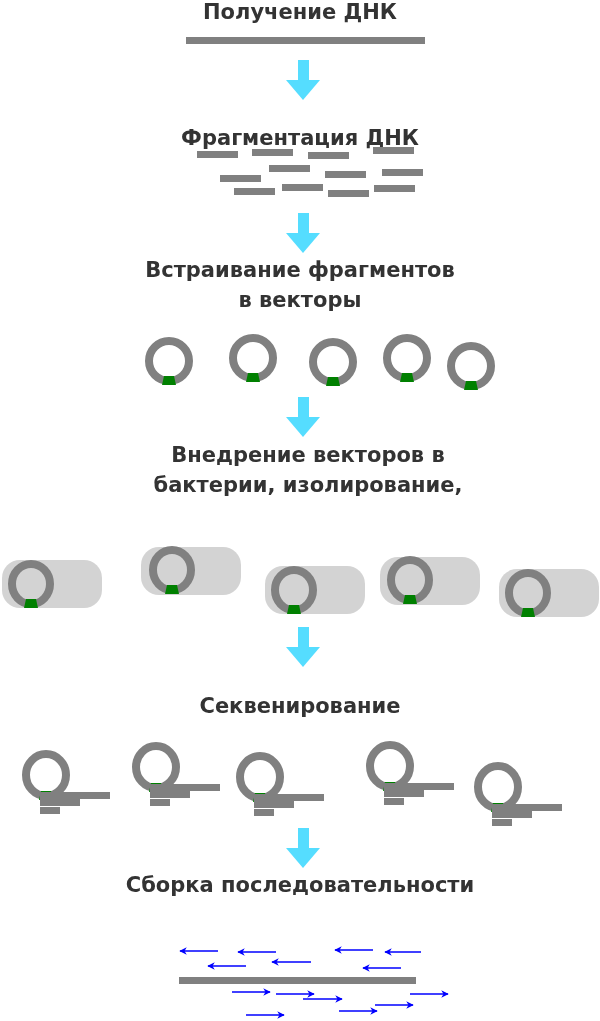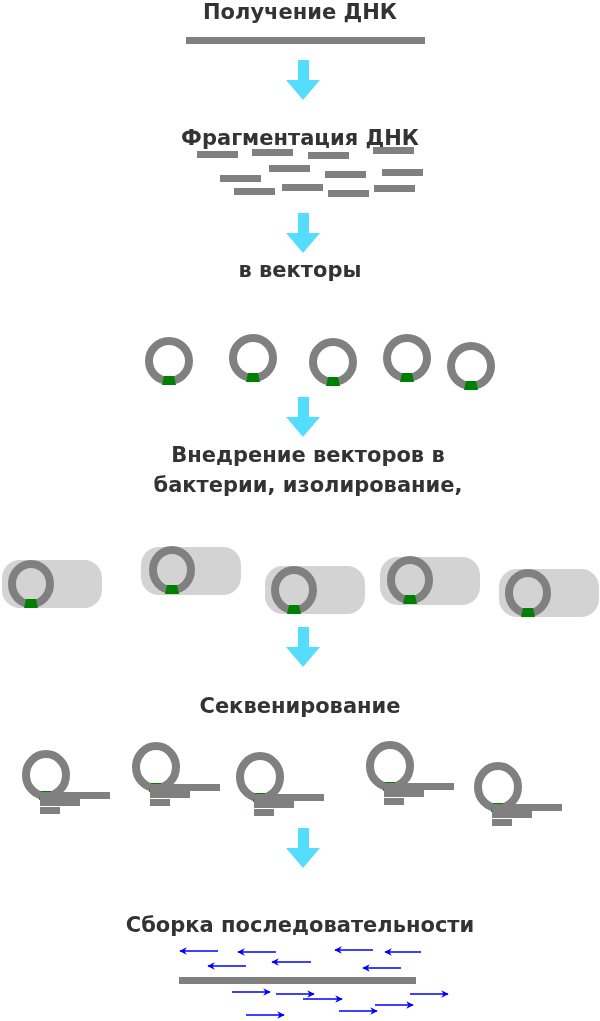--- a/index.html
+++ b/index.html
@@ -14,30 +14,31 @@
 </head>
 <body>
 
 <div class="title" style="top: -3px; color: rgb(51, 51, 51);">
   <span>Получение ДНК</span>
 </div>
 <div class="title" style="top: 123px; color: rgb(51, 51, 51);">
   <span>Фрагментация ДНК</span>
 </div>
 <div class="title" style="top: 255px; color: rgb(51, 51, 51);">
+  <div>Встраивание фрагментов</div>
   <div>в векторы</div>
 </div>
 <div class="title" style="top: 440px; color: rgb(51, 51, 51); padding-left: 8px;">
   <div>Внедрение векторов в</div>
   <div>бактерии, изолирование,</div>
 </div>
 <div class="title" style="top: 691px; color: rgb(51, 51, 51);">
   <div>Секвенирование</div>
 </div>
-<div class="title" style="top: 870px; color: rgb(51, 51, 51); margin-top: 40px;">
+<div class="title" style="top: 870px; color: rgb(51, 51, 51);">
   <div>Сборка последовательности</div>
 </div>
 
 <svg id="diagram" width="600" height="1021" viewBox="0 0 600 1021">
   <defs>
     <marker id="readhead" viewBox="0 0 10 10" refX="9" refY="5" markerWidth="5" markerHeight="5" orient="auto">
       <path d="M0,0 L10,5 L0,10 L3,5 z" fill="#0000ff"></path>
     </marker>
   </defs>
   <g id="g-dna">

